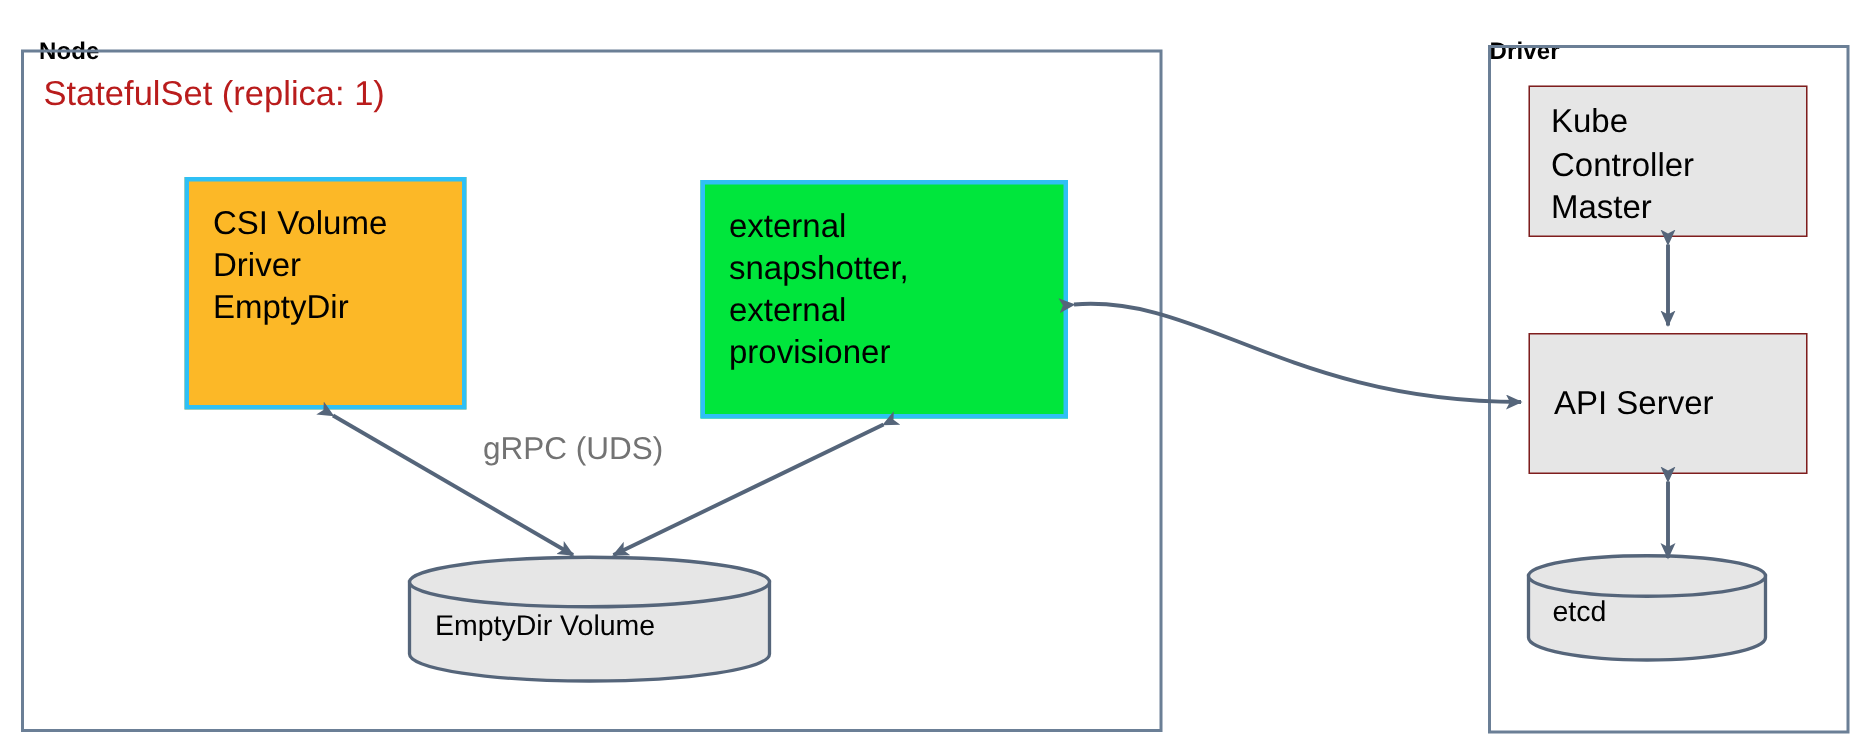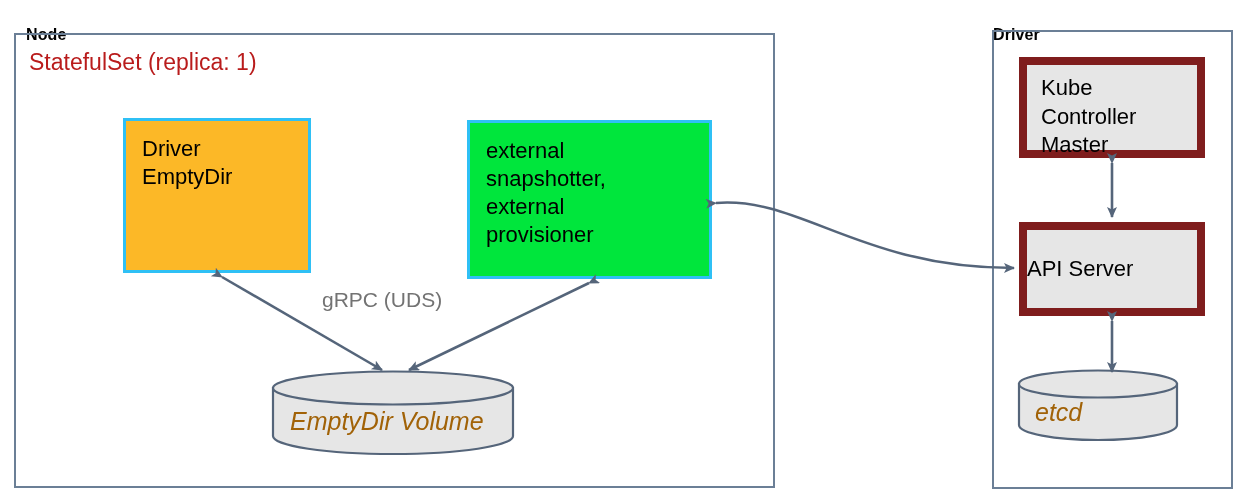--- a/index.html
+++ b/index.html
@@ -45,41 +45,40 @@
     font-size: 22px;
     line-height: 1.28;
     color: #000000;
     padding: 14px 0 0 16px;
   }
   .node-box.orange { background: #fcb827; }
   .node-box.green  { background: #00e63c; }
   .gray-box {
     position: absolute;
     box-sizing: border-box;
-    border: 8px solid #7f1d1d;
+    border: 1px solid #7f1d1d;
     background: #e6e6e6;
     font-size: 22px;
     line-height: 1.3;
     color: #000000;
     padding: 9px 0 0 14px;
   }
   .gray-box.centered {
     display: flex;
     align-items: center;
-    padding: 0 0 0 0;
+    padding: 0 0 0 16px;
   }
   .cyl {
     position: absolute;
   }
   .cyl-text {
     position: absolute;
-    font-size: 25px;
-    color: #a16207;
+    font-size: 19px;
+    color: #000000;
     white-space: nowrap;
-    font-style: italic;
   }
   .edge-label {
     position: absolute;
     font-size: 21px;
     color: #737373;
     white-space: nowrap;
   }
   svg.overlay {
     position: absolute;
     left: 0;
@@ -94,20 +93,21 @@
 
 <div id="canvas">
 
   <div class="zone-label" style="left:26px; top:2px;">Node</div>
 
   <div class="zone-box" style="left:14px; top:33px; width:761px; height:455px;"></div>
 
   <div class="zone-title" style="left:29px; top:49px;">StatefulSet (replica: 1)</div>
 
   <div class="node-box orange" style="left:123px; top:118px; width:188px; height:155px;">
+    <div>CSI Volume</div>
     <div>Driver</div>
     <div>EmptyDir</div>
   </div>
 
   <div class="node-box green" style="left:467px; top:120px; width:245px; height:159px; ">
     <div>external</div>
     <div>snapshotter,</div>
     <div>external</div>
     <div>provisioner</div>
   </div>

